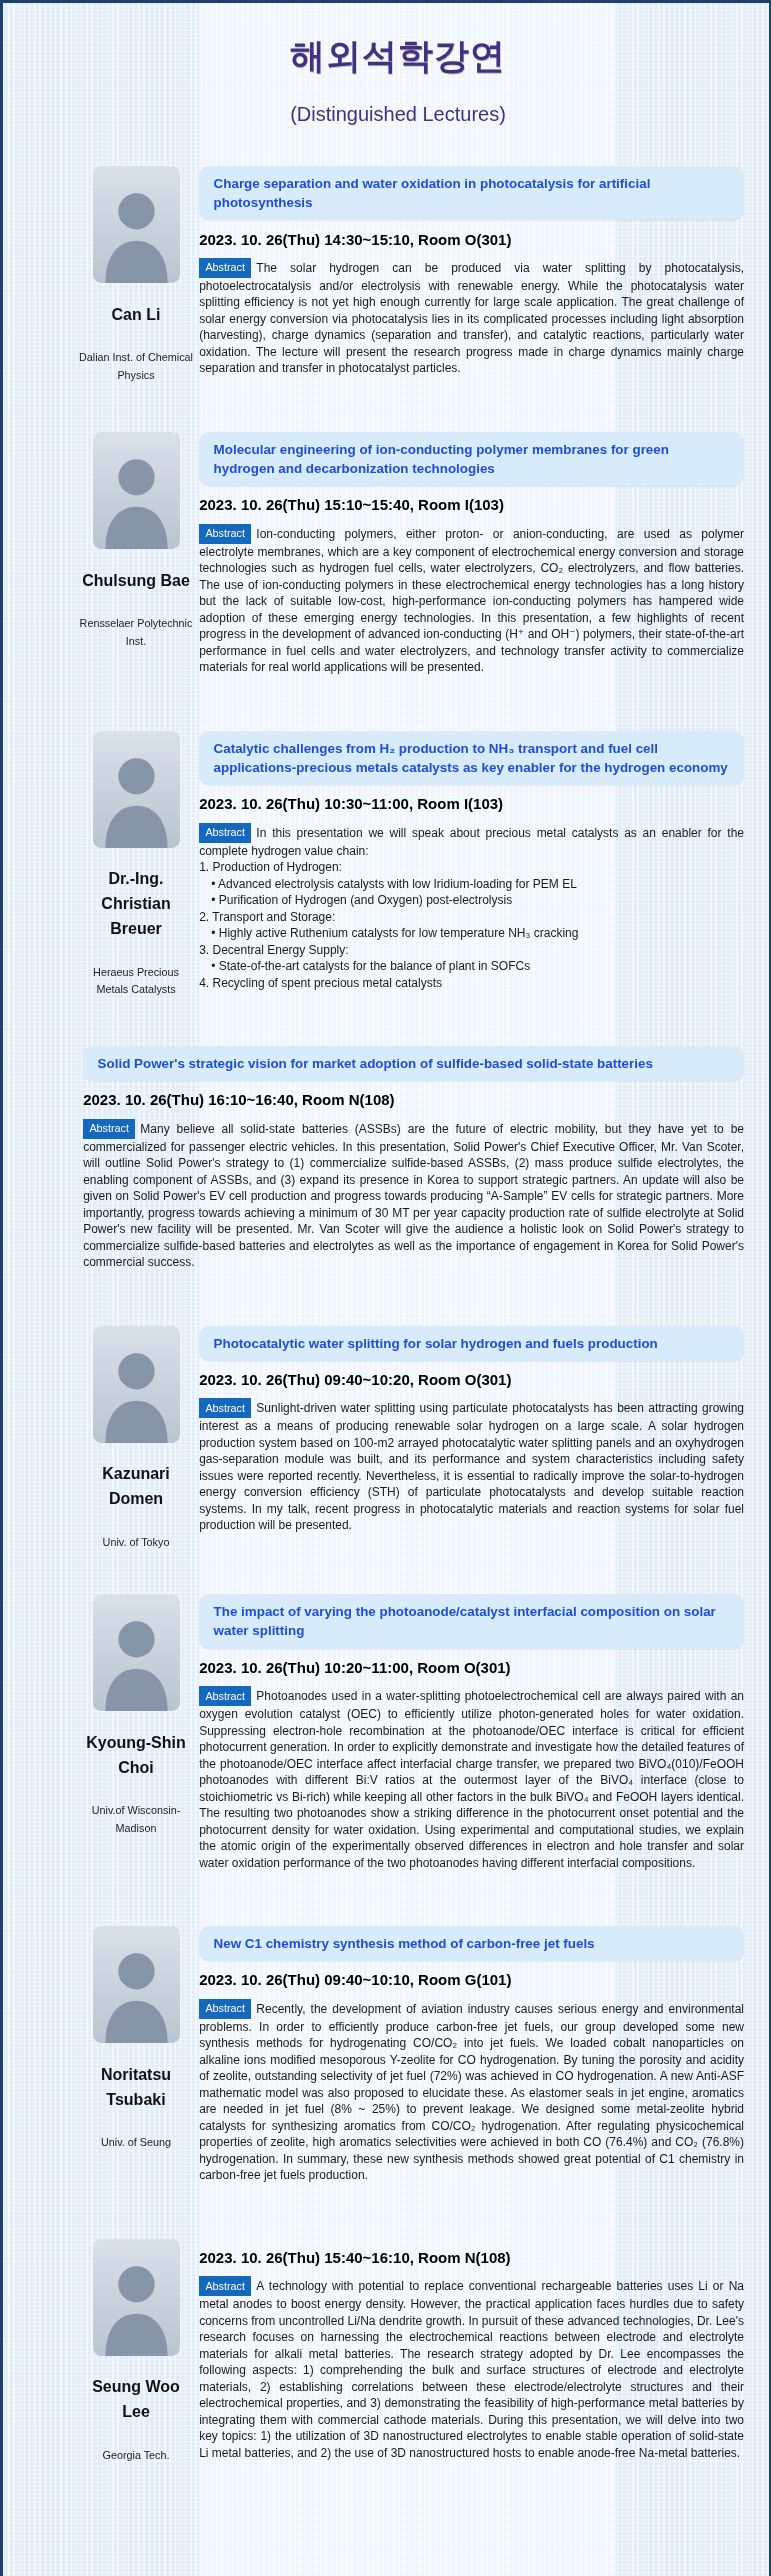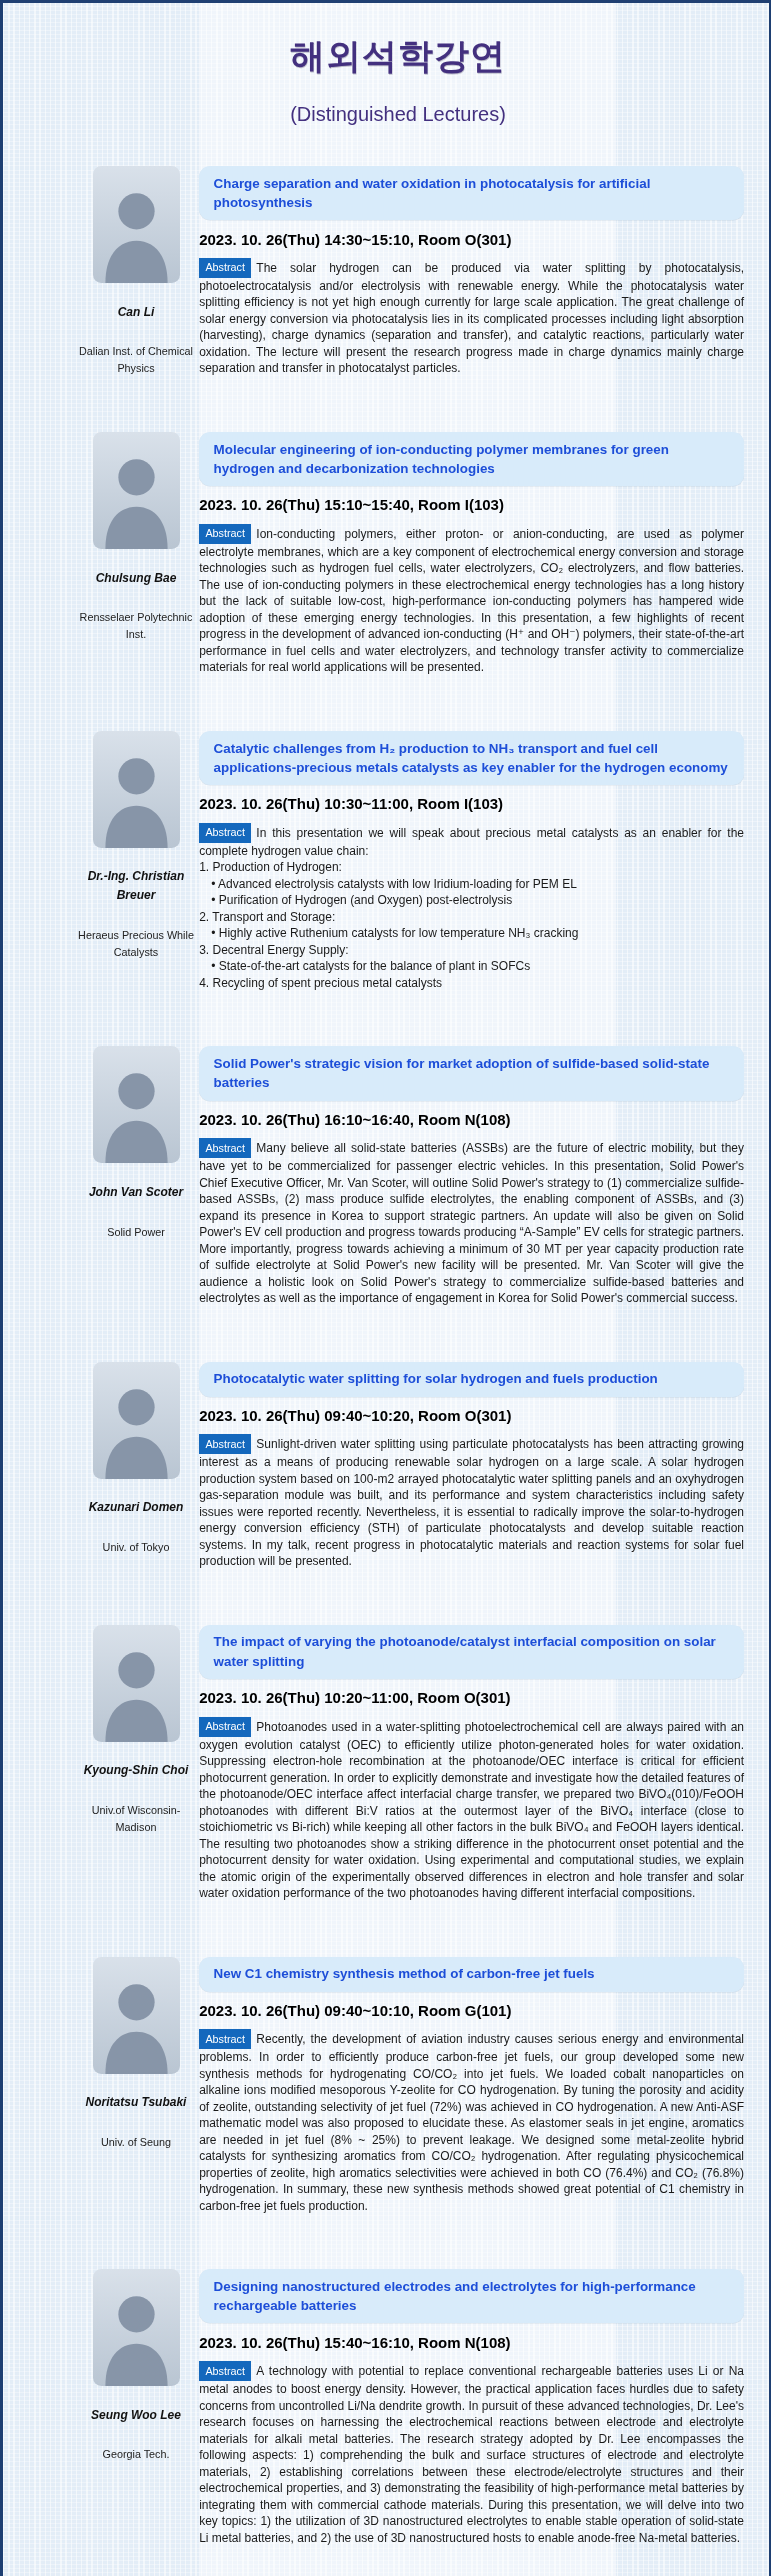--- a/index.html
+++ b/index.html
@@ -47,21 +47,21 @@
   }
   .photo{
     width:87px;height:117px;margin:0 auto;
     border-radius:8.2px;
     background:linear-gradient(180deg,#d9e1ea 0%,#b9c5d2 100%);
     overflow:hidden;
     display:flex;align-items:flex-end;justify-content:center;
   }
   .photo svg{display:block;}
   .speaker-name{
-    margin-top:19.6px;font-size:12px;font-weight:bold;color:#111;line-height:1.55;font-style:italic;
+    margin-top:19.6px;font-size:16px;font-weight:bold;color:#111;line-height:1.55;
   }
   .speaker-affil{
     margin-top:22px;font-size:10.8px;color:#222;line-height:1.6;
   }
   .main-col{
     flex:1;margin-left:5.2px;min-width:0;
   }
   .title-bar{
     background:#d8ebfa;
     border-radius:11.3px;
@@ -148,21 +148,21 @@
 
   <section class="entry">
     <div class="left-col">
       <div class="photo">
         <svg width="87" height="108" viewBox="0 0 100 125" xmlns="http://www.w3.org/2000/svg">
           <circle cx="50" cy="42" r="21" fill="#8795a8"></circle>
           <path d="M14 125 C14 92 30 76 50 76 C70 76 86 92 86 125 Z" fill="#8795a8"></path>
         </svg>
       </div>
       <div class="speaker-name">Dr.-Ing. Christian Breuer</div>
-      <div class="speaker-affil">Heraeus Precious While Catalysts</div>
+      <div class="speaker-affil">Heraeus Precious Metals Catalysts</div>
     </div>
     <div class="main-col">
       <div class="title-bar">
         <span>Catalytic challenges from H₂ production to NH₃ transport and fuel cell applications-precious metals catalysts as key enabler for the hydrogen economy</span>
       </div>
       <div class="datetime">2023. 10. 26(Thu) 10:30~11:00, Room I(103)</div>
       <p class="abstract">
         <span class="abstract-badge">Abstract</span><span class="abstract-text">In this presentation we will speak about precious metal catalysts as an enabler for the complete hydrogen value chain:
 1. Production of Hydrogen:
  • Advanced electrolysis catalysts with low Iridium-loading for PEM EL
@@ -170,30 +170,20 @@
 2. Transport and Storage:
  • Highly active Ruthenium catalysts for low temperature NH₃ cracking
 3. Decentral Energy Supply:
  • State-of-the-art catalysts for the balance of plant in SOFCs
 4. Recycling of spent precious metal catalysts</span>
       </p>
     </div>
   </section>
 
   <section class="entry">
-    <div class="left-col">
-      <div class="photo">
-        <svg width="87" height="108" viewBox="0 0 100 125" xmlns="http://www.w3.org/2000/svg">
-          <circle cx="50" cy="42" r="21" fill="#8795a8"></circle>
-          <path d="M14 125 C14 92 30 76 50 76 C70 76 86 92 86 125 Z" fill="#8795a8"></path>
-        </svg>
-      </div>
-      <div class="speaker-name">John Van Scoter</div>
-      <div class="speaker-affil">Solid Power</div>
-    </div>
     <div class="main-col">
       <div class="title-bar">
         <span>Solid Power's strategic vision for market adoption of sulfide-based solid-state batteries</span>
       </div>
       <div class="datetime">2023. 10. 26(Thu) 16:10~16:40, Room N(108)</div>
       <p class="abstract">
         <span class="abstract-badge">Abstract</span><span class="abstract-text">Many believe all solid-state batteries (ASSBs) are the future of electric mobility, but they have yet to be commercialized for passenger electric vehicles. In this presentation, Solid Power's Chief Executive Officer, Mr. Van Scoter, will outline Solid Power's strategy to (1) commercialize sulfide-based ASSBs, (2) mass produce sulfide electrolytes, the enabling component of ASSBs, and (3) expand its presence in Korea to support strategic partners. An update will also be given on Solid Power's EV cell production and progress towards producing “A-Sample” EV cells for strategic partners.  More importantly, progress towards achieving a minimum of 30 MT per year capacity production rate of sulfide electrolyte at Solid Power's new facility will be presented.  Mr. Van Scoter will give the audience a holistic look on Solid Power's strategy to commercialize sulfide-based batteries and electrolytes as well as the importance of engagement in Korea for Solid Power's commercial success.</span>
       </p>
     </div>
   </section>
@@ -269,23 +259,20 @@
       <div class="photo">
         <svg width="87" height="108" viewBox="0 0 100 125" xmlns="http://www.w3.org/2000/svg">
           <circle cx="50" cy="42" r="21" fill="#8795a8"></circle>
           <path d="M14 125 C14 92 30 76 50 76 C70 76 86 92 86 125 Z" fill="#8795a8"></path>
         </svg>
       </div>
       <div class="speaker-name">Seung Woo Lee</div>
       <div class="speaker-affil">Georgia Tech.</div>
     </div>
     <div class="main-col">
-      <div class="title-bar">
-        <span>Designing nanostructured electrodes and electrolytes for high-performance rechargeable batteries</span>
-      </div>
       <div class="datetime">2023. 10. 26(Thu) 15:40~16:10, Room N(108)</div>
       <p class="abstract">
         <span class="abstract-badge">Abstract</span><span class="abstract-text">A technology with potential to replace conventional rechargeable batteries uses Li or Na metal anodes to boost energy density. However, the practical application faces hurdles due to safety concerns from uncontrolled Li/Na dendrite growth. In pursuit of these advanced technologies, Dr. Lee's research focuses on harnessing the electrochemical reactions between electrode and electrolyte materials for alkali metal batteries. The research strategy adopted by Dr. Lee encompasses the following aspects: 1) comprehending the bulk and surface structures of electrode and electrolyte materials, 2) establishing correlations between these electrode/electrolyte structures and their electrochemical properties, and 3) demonstrating the feasibility of high-performance metal batteries by integrating them with commercial cathode materials. During this presentation, we will delve into two key topics: 1) the utilization of 3D nanostructured electrolytes to enable stable operation of solid-state Li metal batteries, and 2) the use of 3D nanostructured hosts to enable anode-free Na-metal batteries.</span>
       </p>
     </div>
   </section>
 
 </div>
   </div>
 </div>

